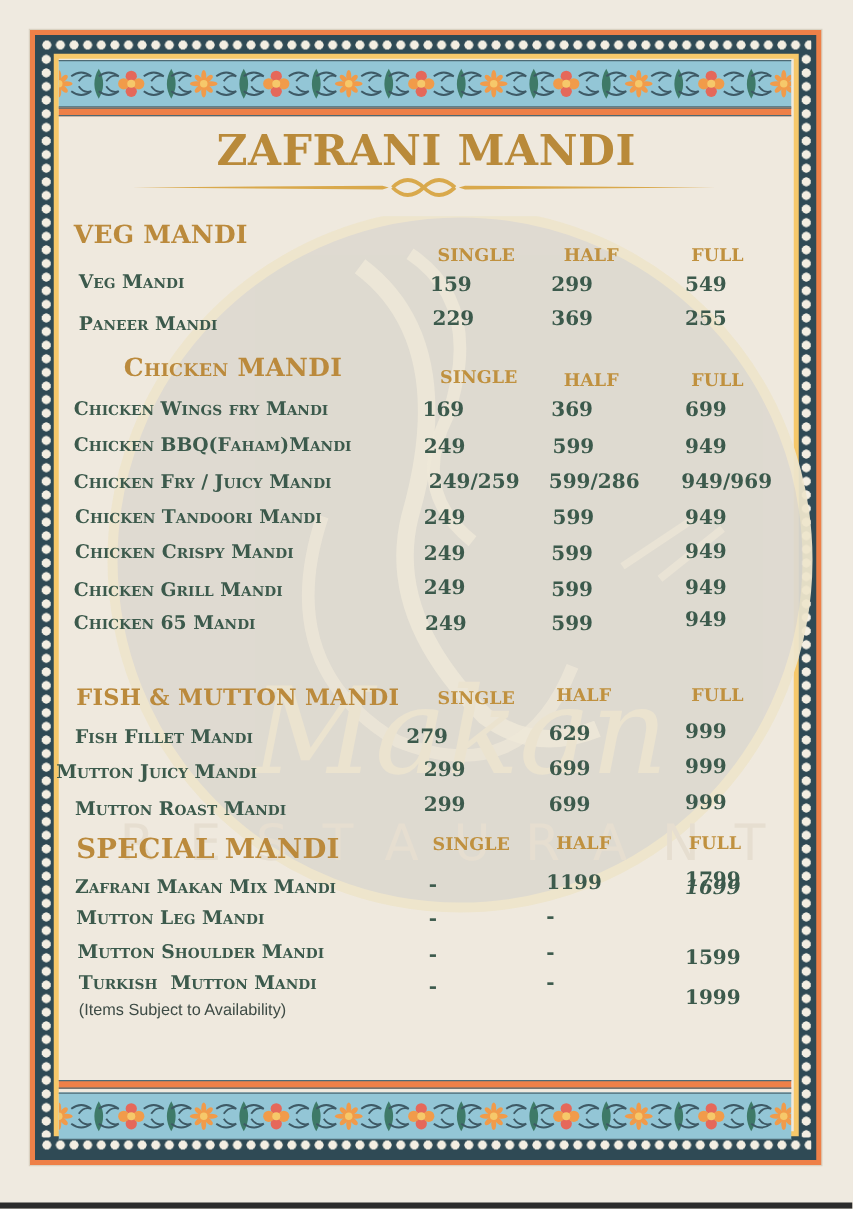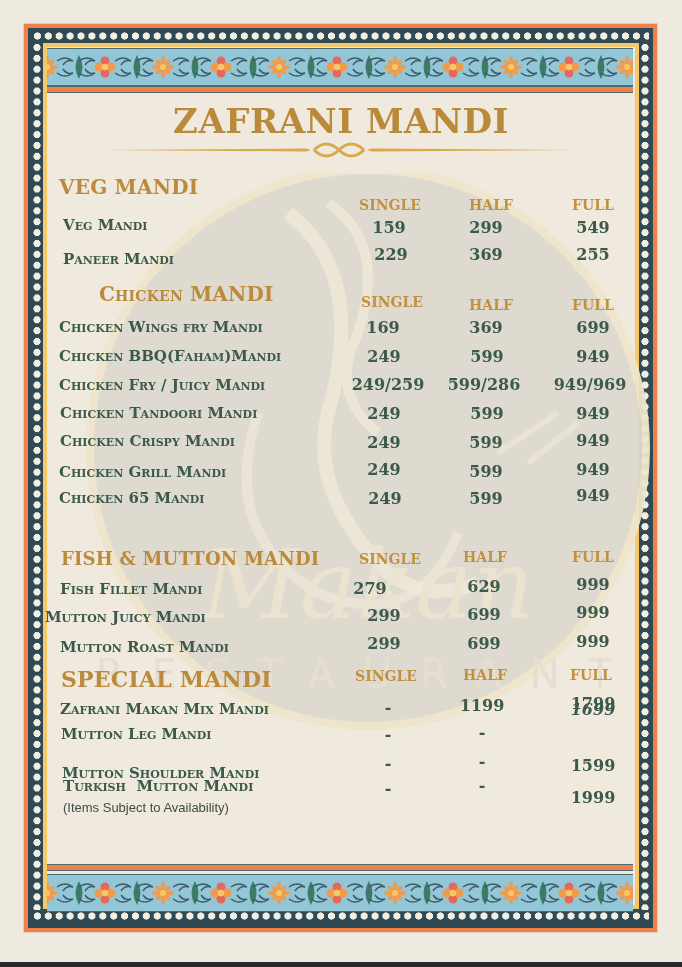--- a/index.html
+++ b/index.html
@@ -17,23 +17,23 @@
   .cream-panel{position:absolute;left:47px;top:47px;width:588px;height:858px;background:#efe9de;}
   .band{position:absolute;left:47px;width:586px;height:36px;background:#93c6d6;border-top:1px solid #4d6a74;border-bottom:1px solid #4d6a74;overflow:hidden;}
   .band-top{top:48px;} .band-bottom{top:874px;}
   .orange-strip{position:absolute;left:47px;width:586px;height:5px;background:#ee8048;border-top:1px solid #4d6a74;border-bottom:1px solid #4d6a74;}
   .orange-top{top:86px;} .orange-bottom{top:864px;}
   .band svg{display:block;}
   .watermark{position:absolute;left:58px;top:173px;width:620px;height:575px;pointer-events:none;}
   .title{position:absolute;left:0;width:682px;top:101px;text-align:center;color:#b98a3a;font-family:"DejaVu Serif",serif;font-weight:bold;font-size:34px;letter-spacing:0.5px;}
   .divider{position:absolute;left:106px;top:140px;width:466px;height:20px;}
   .section-title{position:absolute;color:#bb8a3c;font-family:"DejaVu Serif",serif;font-weight:bold;font-size:20px;font-variant:small-caps;letter-spacing:0.2px;white-space:nowrap;}
-  .col-head{position:absolute;color:#c0913f;font-family:"DejaVu Serif",serif;font-weight:bold;font-size:14px;text-align:center;width:80px;white-space:nowrap;}
+  .col-head{position:absolute;color:#c0913f;font-family:"DejaVu Serif",serif;font-weight:bold;font-size:14px;text-align:left;width:80px;white-space:nowrap;}
   .item-name{position:absolute;color:#3c5a4c;font-family:"DejaVu Serif",serif;font-weight:bold;font-size:15px;font-variant:small-caps;white-space:nowrap;}
-  .price{position:absolute;color:#3c5a4c;font-family:"DejaVu Serif",serif;font-weight:bold;font-size:16px;text-align:center;width:90px;white-space:nowrap;}
+  .price{position:absolute;color:#3c5a4c;font-family:"DejaVu Serif",serif;font-weight:bold;font-size:16px;text-align:left;width:90px;white-space:nowrap;}
   .note{position:absolute;left:63px;top:800px;color:#3e4b45;font-family:"Liberation Sans",sans-serif;font-size:13px;}
 </style>
 </head>
 <body>
 
 <div class="frame-outer"></div>
 <div class="frame-dark"></div>
 <div class="dots-top"></div>
 <div class="dots-bottom"></div>
 <div class="dots-left"></div>
@@ -210,21 +210,21 @@
 <div class="item-name" style="left:60px;top:700px;">Zafrani Makan Mix Mandi</div>
 <div class="price" style="left:343px;top:698px;">-</div>
 <div class="price" style="left:437px;top:696px;">1199</div>
 <div class="price" style="left:548px;top:694px;">1799</div>
 
 <div class="item-name" style="left:61px;top:725px;">Mutton Leg Mandi</div>
 <div class="price" style="left:343px;top:725px;">-</div>
 <div class="price" style="left:437px;top:723px;">-</div>
 <div class="price" style="left:548px;top:700px;font-style:italic;">1699</div>
 
-<div class="item-name" style="left:62px;top:752px;margin-top:12px;">Mutton Shoulder Mandi</div>
+<div class="item-name" style="left:62px;top:752px;">Mutton Shoulder Mandi</div>
 <div class="price" style="left:343px;top:754px;">-</div>
 <div class="price" style="left:437px;top:752px;">-</div>
 <div class="price" style="left:548px;top:756px;">1599</div>
 
 <div class="item-name" style="left:63px;top:777px;white-space:pre;">Turkish  Mutton Mandi</div>
 <div class="price" style="left:343px;top:779px;">-</div>
 <div class="price" style="left:437px;top:776px;">-</div>
 <div class="price" style="left:548px;top:788px;">1999</div>
 
 <div class="note">(Items Subject to Availability)</div>

